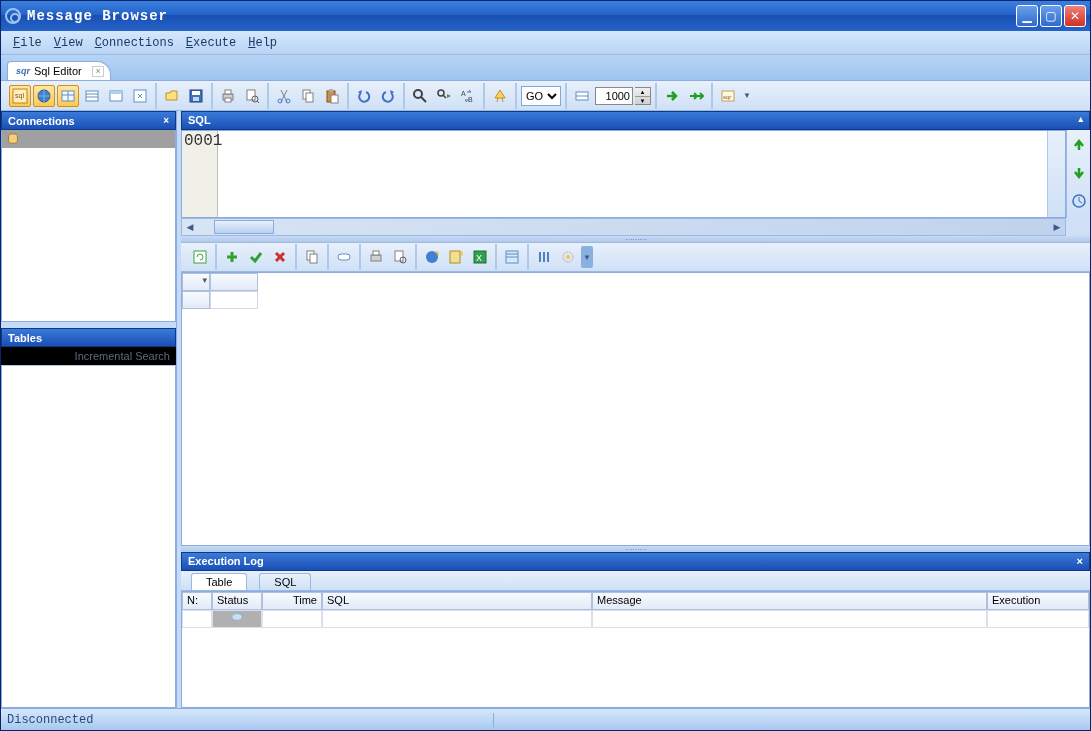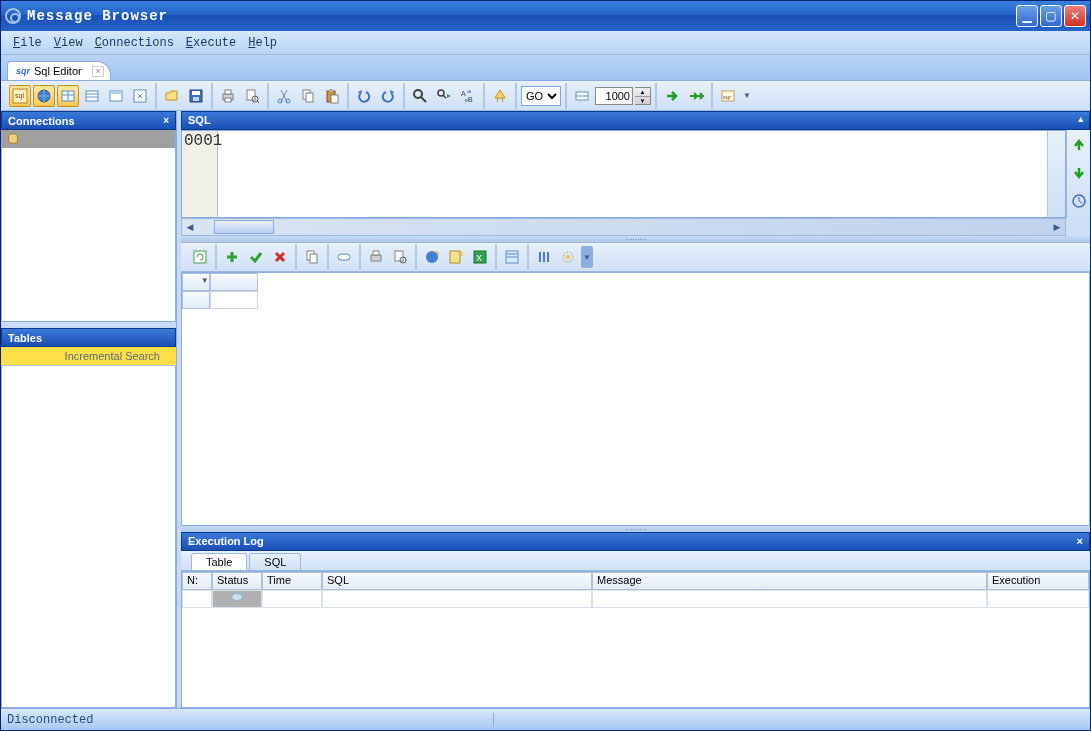--- a/index.html
+++ b/index.html
@@ -29,21 +29,21 @@
 .spinner { width:16px; height:18px; border:1px solid #888; border-left:none; background:linear-gradient(to bottom,#f0f0f0,#d0d0d0); display:flex; flex-direction:column; }
 .spinner div { flex:1; font-size:6px; text-align:center; line-height:8px; border-bottom:1px solid #999; }
 .spinner div:last-child { border-bottom:none; }
 .body { flex:1; display:flex; min-height:0; background:#c6dbf7; }
 .leftcol { width:176px; display:flex; flex-direction:column; border-right:1px solid #8aace0; }
 .panelhead { height:19px; background: linear-gradient(to bottom,#3a7ad8,#1a4fb5); color:#fff; font-weight:bold; font-size:11px; padding: 2px 6px; display:flex; align-items:center; justify-content:space-between; border:1px solid #0a3a8a; }
 .panelhead .x { font-size:10px; cursor:default; }
 .panelbody { background:#fff; flex:1; border:1px solid #8aace0; border-top:none; overflow:auto; }
 .connitem { background:#a0a0a0; padding:2px 4px; display:flex; align-items:center; gap:4px; }
 .tablespanel { display:flex; flex-direction:column; height:380px;text-align:right; }
-.incsearch { border-bottom:1px solid #b0c8e8; padding:3px 16px; color:#5a6a80; background:#fde047; }
+.incsearch { border-bottom:1px solid #b0c8e8; padding:3px 6px; color:#5a6a80; background:#000000; }
 .rightcol { flex:1; display:flex; flex-direction:column; min-width:0; border-left:4px solid #c6dbf7; }
 .sqlpanel { display:flex; flex-direction:column; }
 .sqlhead { height:19px; background:linear-gradient(to bottom,#3a7ad8,#1a4fb5); color:#fff; font-weight:bold; font-size:11px; padding:2px 6px; border:1px solid #0a3a8a; display:flex; justify-content:space-between; }
 .sqlbody { display:flex; height:88px; background:#fff; border:1px solid #8aace0; }
 .gutter { width:36px; background:#f0f0e8; border-right:1px solid #c0c0b8; font-family:"Courier New",monospace; font-size:16px; padding:1px 2px; text-align:left; color:#333; }
 .sqledit { flex:1; font-family:"Courier New",monospace; font-size:12px; padding:2px; position:relative; }
 .sqlside { width:24px; background:linear-gradient(to bottom,#e8f0fb,#cfe0f6); border-left:1px solid #9ab8e0; display:flex; flex-direction:column; align-items:center; padding:4px 0; gap:6px; }
 .hscroll { height:18px; background:linear-gradient(to right,#d8e4f4,#c0d2ec); border:1px solid #9ab8e0; display:flex; align-items:center; }
 .hscroll .thumb { width:60px; height:14px; background:linear-gradient(to bottom,#e8f0fb,#b8d0f0); border:1px solid #8aace0; margin-left:16px; }
 .hscroll .arr { width:16px; height:16px; display:flex; align-items:center; justify-content:center; font-size:9px; color:#3a5a8a; }
@@ -51,23 +51,23 @@
 .gridarea { flex:1; background:#fff; border:1px solid #8aace0; position:relative; min-height:0; }
 .gridheader { display:flex; height:18px; }
 .gh { border:1px solid #b0c0d8; background:linear-gradient(to bottom,#f8fbff,#e0eaf8); position:relative; }
 .gh.rowsel { width:28px; }
 .gh.rowsel::after { content:'▾'; position:absolute; right:2px; top:1px; font-size:9px; color:#555; }
 .gh.col { width:48px; }
 .gridrow { display:flex; height:18px; }
 .gridrow .cell { border:1px solid #d0d8e8; }
 .gridrow .cell.rowsel { width:28px; background:linear-gradient(to bottom,#f8fbff,#e0eaf8); border-color:#b0c0d8; }
 .gridrow .cell.col { width:48px; background:#fff; }
-.logpanel { display:flex; flex-direction:column; height:176px; }
+.logpanel { display:flex; flex-direction:column; height:156px; }
 .logtabs { height:20px; background:linear-gradient(to bottom,#e8f0fb,#cfe0f6); display:flex; align-items:flex-end; padding-left:10px; border-bottom:1px solid #9ab8e0; }
-.logtab { background:#fff; border:1px solid #9ab8e0; border-bottom:none; border-radius:3px 3px 0 0; padding:2px 14px; font-size:11px; margin-right:2px; }
+.logtab { background:#fff; border:1px solid #9ab8e0; border-bottom:none; border-radius:3px 3px 0 0; padding:2px 14px; font-size:11px; margin-right:12px; }
 .logtab.inactive { background:linear-gradient(to bottom,#e8f0fb,#cfe0f6); }
 .loggrid { flex:1; background:#fff; border:1px solid #8aace0; overflow:auto; }
 .logheader { display:flex; height:18px; background:linear-gradient(to bottom,#f8fbff,#e0eaf8); }
 .lh { border:1px solid #b0c0d8; padding:1px 4px; font-size:11px; }
 .logrow { display:flex; height:18px; }
 .logrow .lc { border:1px solid #d8e0ec; background:#fff; }
 .statusbar { height:22px; background:linear-gradient(to bottom,#d6e7fb,#a8c8f0); border-top:1px solid #8aace0; display:flex; align-items:center; padding:0 6px; font-family:"Courier New",monospace; font-size:12px; color:#2a4a7a; }
 .statusbar .sec { border-right:1px solid #8aace0; padding-right:400px; }
 .vsplit { height:6px; background:linear-gradient(to bottom,#c6dbf7,#b0c8e8); cursor:row-resize; display:flex; justify-content:center; align-items:center; }
 .vsplit::after { content:'⋯⋯⋯'; font-size:8px; color:#6a8ac0; letter-spacing:-1px; }
@@ -473,21 +473,21 @@
           <span class="x">×</span>
         </div>
         <div class="logtabs">
           <div class="logtab">Table</div>
           <div class="logtab inactive">SQL</div>
         </div>
         <div class="loggrid">
           <div class="logheader">
             <div class="lh" style="width:30px;">N:</div>
             <div class="lh" style="width:50px;">Status</div>
-            <div class="lh" style="width:60px;">Time</div>
+            <div class="lh" style="width:60px;text-align:right;">Time</div>
             <div class="lh" style="width:270px;">SQL</div>
             <div class="lh" style="width:395px;">Message</div>
             <div class="lh" style="flex:1;">Execution</div>
           </div>
           <div class="logrow">
             <div class="lc" style="width:30px;"></div>
             <div class="lc" style="width:50px;background:#b0b0b0;text-align:center;">
               <svg width="14" height="12" viewBox="0 0 16 14">
                   <ellipse cx="8" cy="7" rx="6" ry="4" fill="#c8e0f0" stroke="#80b0d8"></ellipse>
                 </svg>

